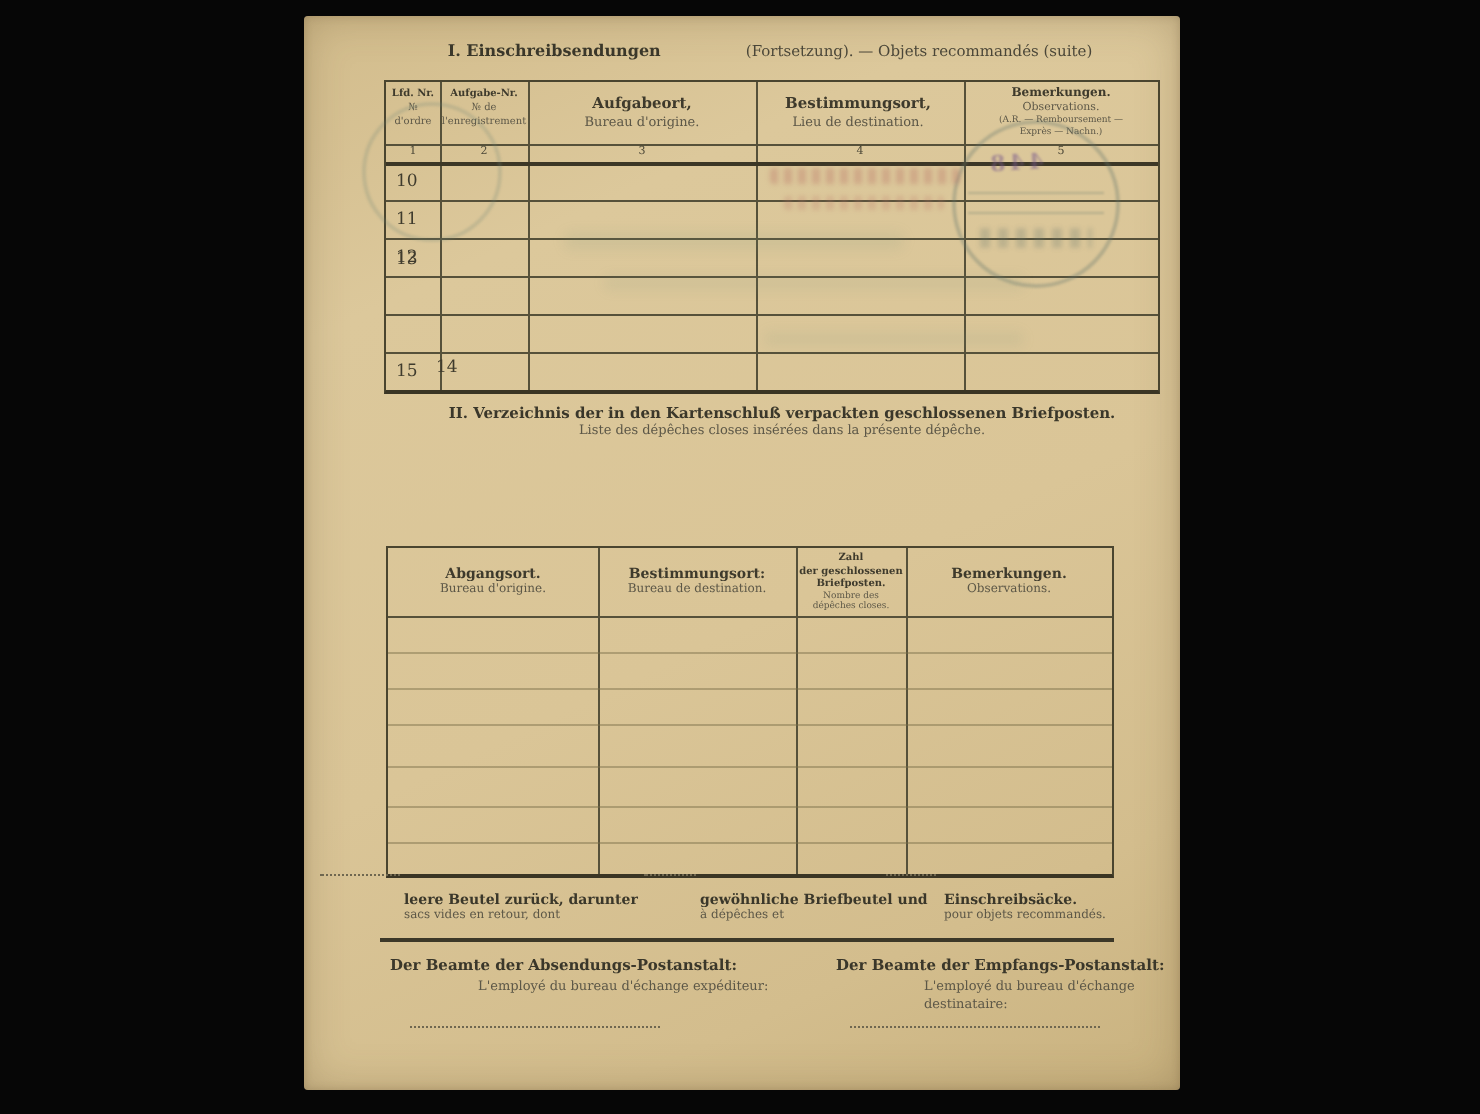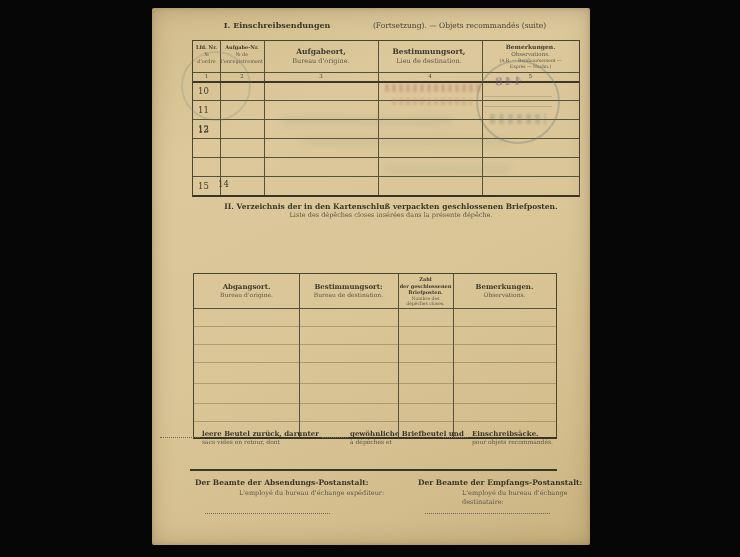--- a/index.html
+++ b/index.html
@@ -26,21 +26,21 @@
   .hline{position:absolute;left:0;right:0;height:1px;background:#56513a;}
   .hline.faint{background:rgba(120,108,72,.45);}
   .hline.thick{height:2px;background:#3c3726;}
   .hcell{position:absolute;text-align:center;color:#3e3a2c;line-height:1.35;}
   .hcell .l-bold{font-weight:bold;}
   .hcell .l-fr{color:#5c5747;font-weight:normal;}
   .numstrip{position:absolute;text-align:center;font-size:5.5px;color:#4a4636;}
   .rownum{position:absolute;font-size:8.5px;color:#3f3b2d;}
   
   .beutel{left:0;top:421px;width:438px;height:20px;font-size:7px;}
-  .beutel .seg{position:absolute;top:0;white-space:nowrap;}
+  .beutel .seg{position:absolute;top:16px;white-space:nowrap;}
   .beutel .seg .g{font-weight:bold;color:#3a372a;font-size:7px;}
   .beutel .seg .f{color:#5c5747;font-size:6px;margin-top:0px;}
   .dotspan{position:absolute;border-bottom:1px dotted #6f6750;height:8px;}
   .rule{left:38px;top:461px;width:367px;height:2px;background:#3c3828;}
   .sig{top:470px;line-height:1.4;}
   .sig .g{font-size:7.5px;font-weight:bold;color:#3a372a;}
   .sig .f{font-size:6.5px;color:#5c5747;margin-left:44px;}
   .sigdots{top:504px;width:125px;border-bottom:1px dotted #6f6750;height:1px;}
   
   .stampL{left:29px;top:43px;width:66px;height:66px;border-radius:50%;

